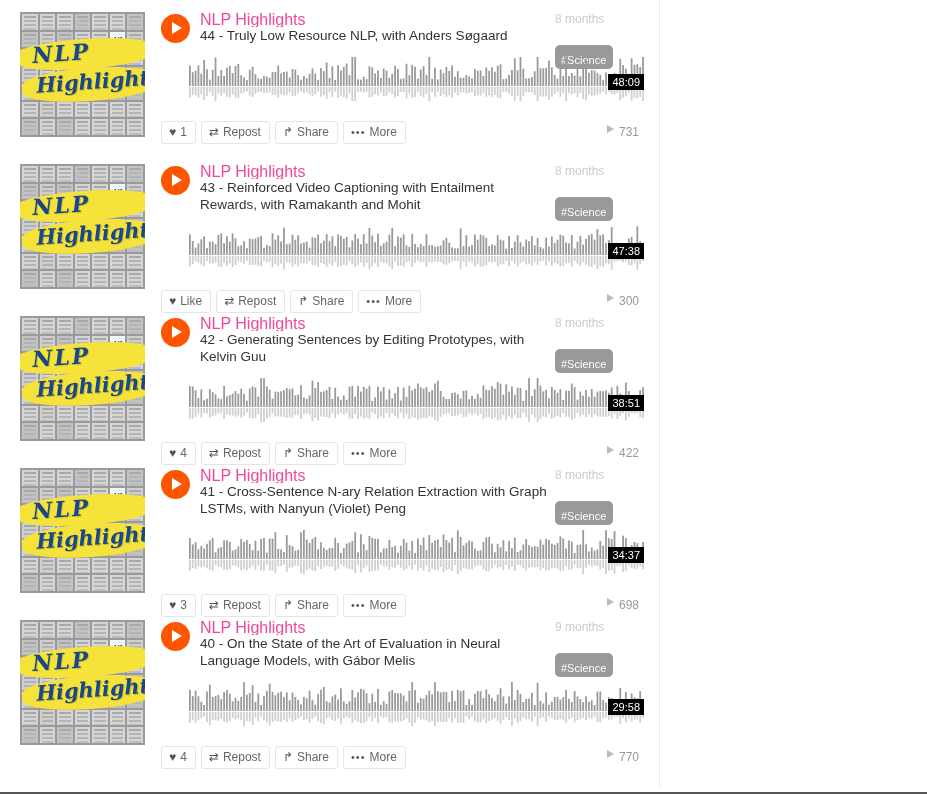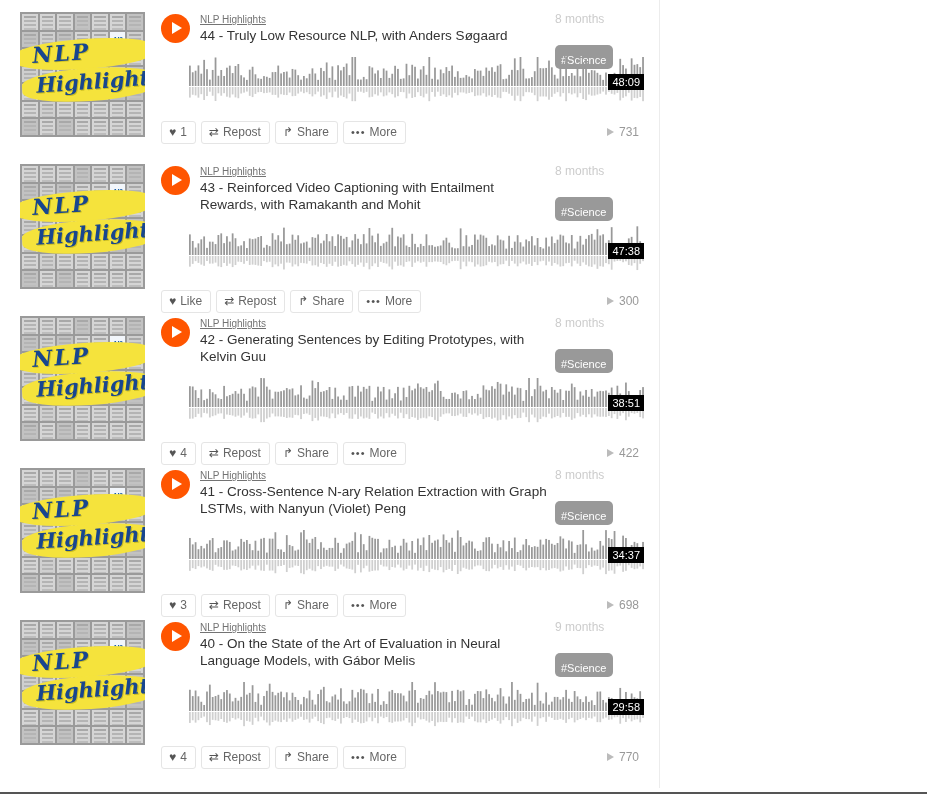--- a/index.html
+++ b/index.html
@@ -154,28 +154,27 @@
     border-bottom: 6.5px solid transparent;
   }
   .meta {
     margin-left: 10px;
     flex: 1 1 auto;
     min-width: 0;
     padding-right: 92px;
     box-sizing: border-box;
   }
   .artist {
-    color: #737373;
-    font-size: 10px;
+    color: #ec4899;
+    font-size: 16px;
     line-height: 15px;
     white-space: nowrap;
     overflow: hidden;
     text-overflow: ellipsis;
     cursor: pointer;
-    text-decoration: underline;
   }
   .title {
     color: #333;
     font-size: 13.5px;
     line-height: 17px;
     cursor: pointer;
   }
   .right-meta {
     position: absolute;
     right: 0;
@@ -246,21 +245,20 @@
     font-family: "Liberation Sans", sans-serif;
     white-space: nowrap;
   }
   .abtn .gl { color: #555; font-size: 12px; line-height: 12px; }
   .abtn .gl.dots { letter-spacing: 1px; font-size: 11px; }
   .plays {
     margin-left: auto;
     color: #999;
     font-size: 12px;
     display: flex;
-    align-items: center;
     gap: 5px;
     padding-right: 6px;
   }
   .plays .tri {
     width: 0; height: 0;
     border-left: 7px solid #bbb;
     border-top: 4.5px solid transparent;
     border-bottom: 4.5px solid transparent;
   }
 </style>

